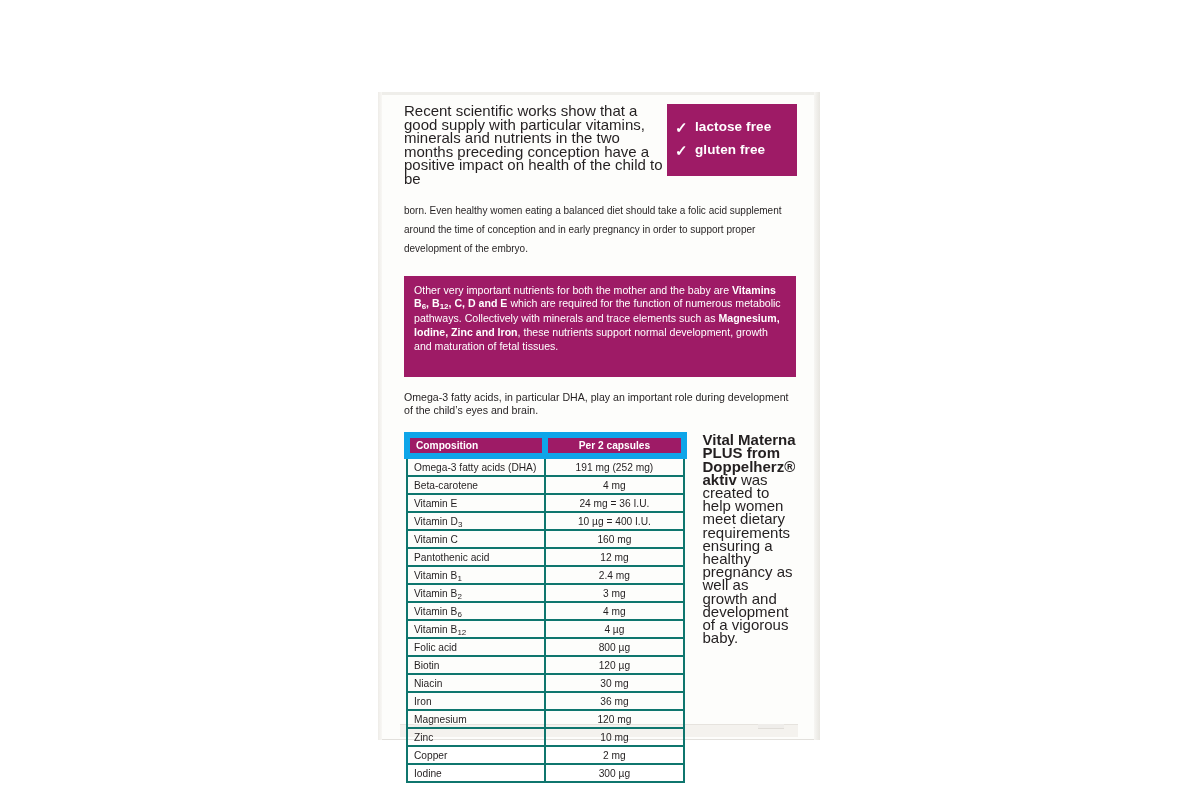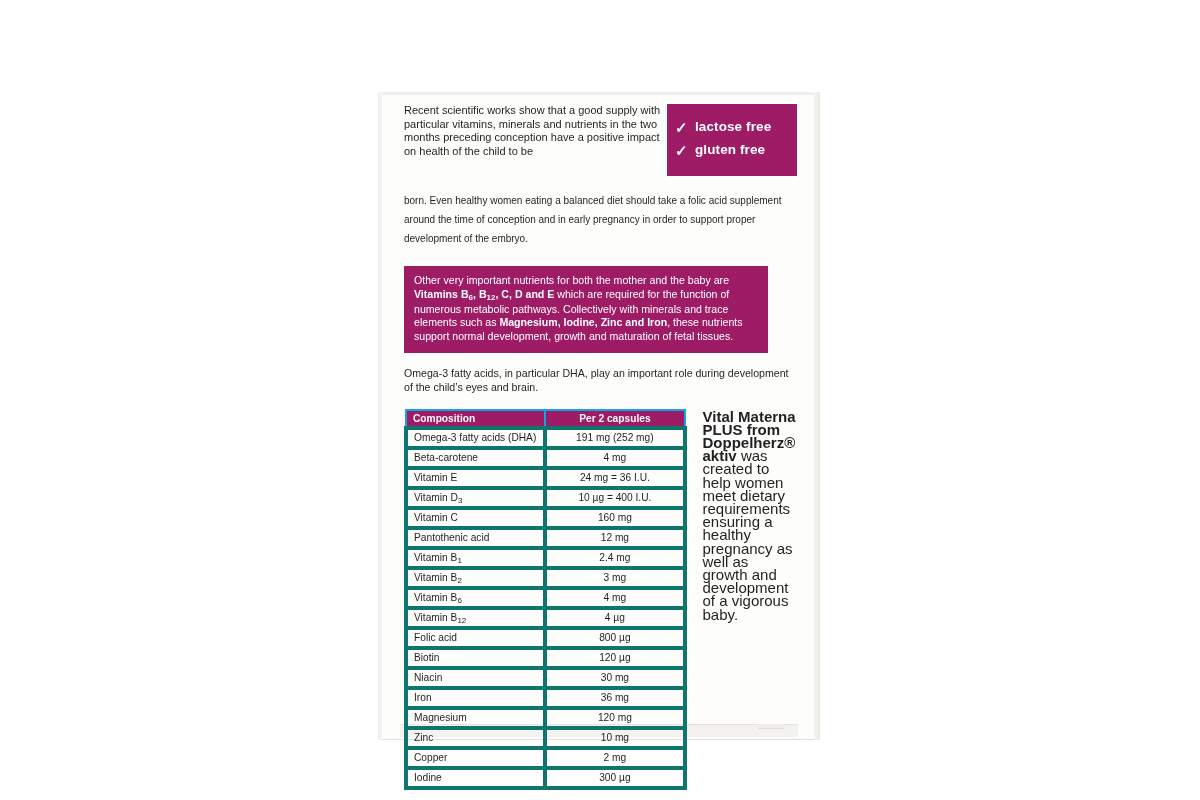--- a/index.html
+++ b/index.html
@@ -71,21 +71,21 @@
     top: 12px;
     width: 392px;
   }
 
   
   .intro-row {
     position: relative;
     min-height: 72px;
   }
   .intro-text {
-    font-size: 11px;
+    font-size: 15px;
     line-height: 13.6px;
     color: #231f20;
     width: 268px;
   }
   .intro-text-wide {
     font-size: 10px;
     line-height: 19px;
     color: #231f20;
     width: 392px;
     margin-top: 15px;
@@ -118,24 +118,24 @@
     font-size: 15px;
     line-height: 15px;
     font-weight: bold;
   }
 
   
   .purple-block {
     margin-top: 18px;
     background: #9e1b66;
     color: #ffffff;
-    padding: 8px 10px 9px 10px;
+    padding: 8px 10px 23px 10px;
     font-size: 10.6px;
     line-height: 13.8px;
-    width: 364px;
+    width: 392px;
     box-sizing: border-box;
   }
   .purple-block b { font-weight: bold; }
 
   
   .omega {
     margin-top: 14px;
     font-size: 10.6px;
     line-height: 13.8px;
     color: #231f20;
@@ -157,25 +157,25 @@
     color: #231f20;
     table-layout: fixed;
   }
   table.comp th {
     background: #9e1b66;
     color: #ffffff;
     font-weight: bold;
     font-size: 10.2px;
     text-align: left;
     padding: 2px 6px;
-    border: 2px solid #0ea5e9;
+    border: 6px solid #0ea5e9;
   }
   table.comp th.qty { text-align: center; }
   table.comp td {
-    border: 4px solid #0f766e;
+    border: 2px solid #0f766e;
     padding: 1.5px 6px;
     height: 13px;
   }
   table.comp td.qty {
     text-align: center;
   }
   .sub { font-size: 8px; vertical-align: baseline; position: relative; top: 2px; }
 
   .sidenote {
     width: 96px;

